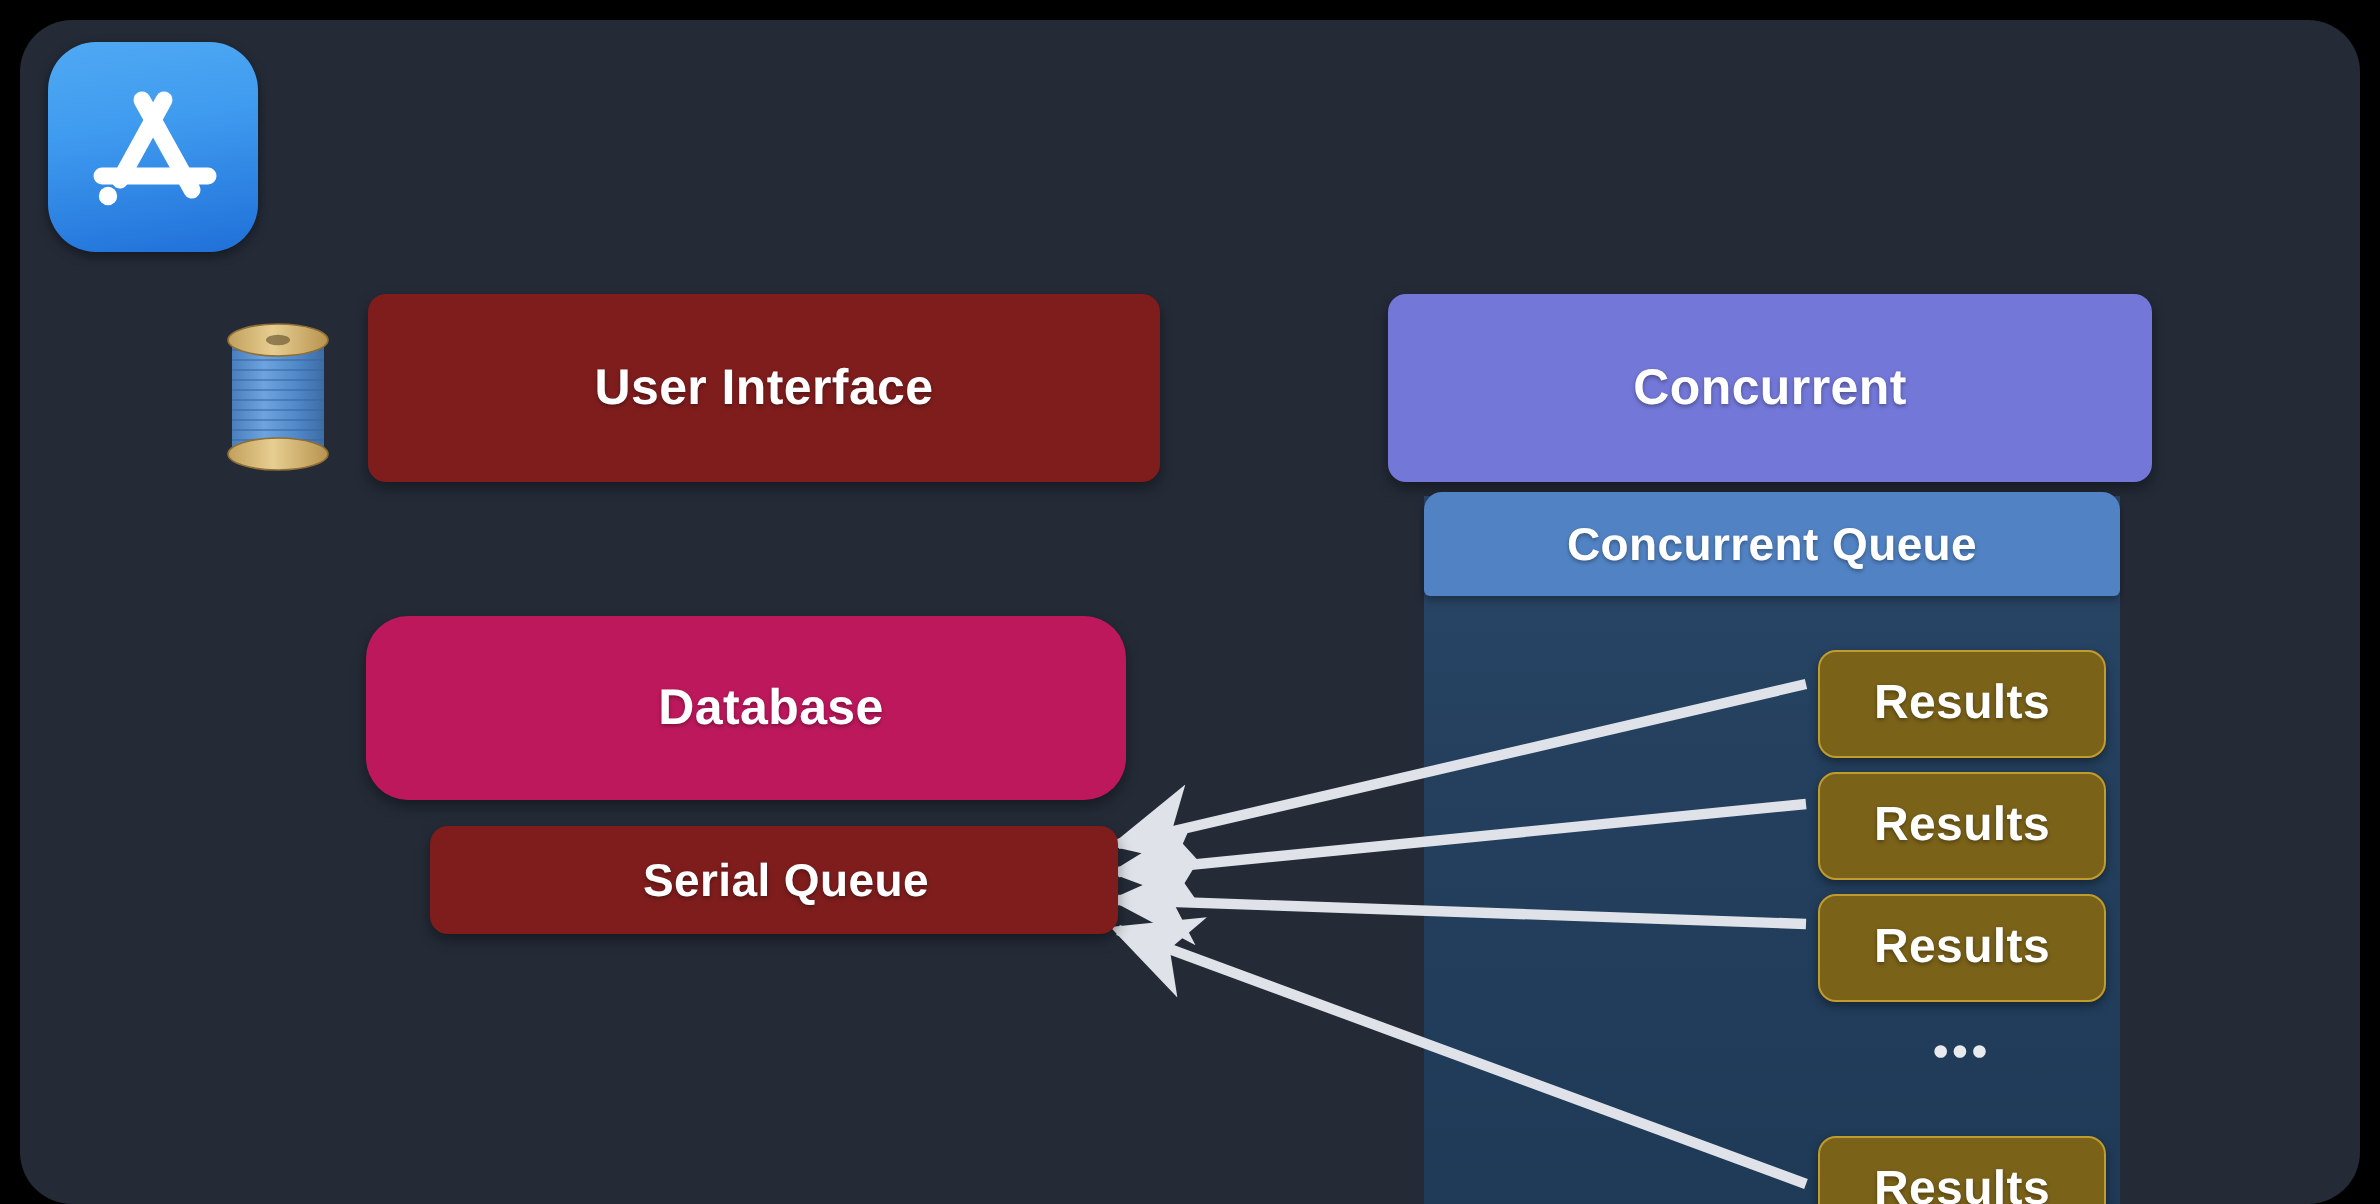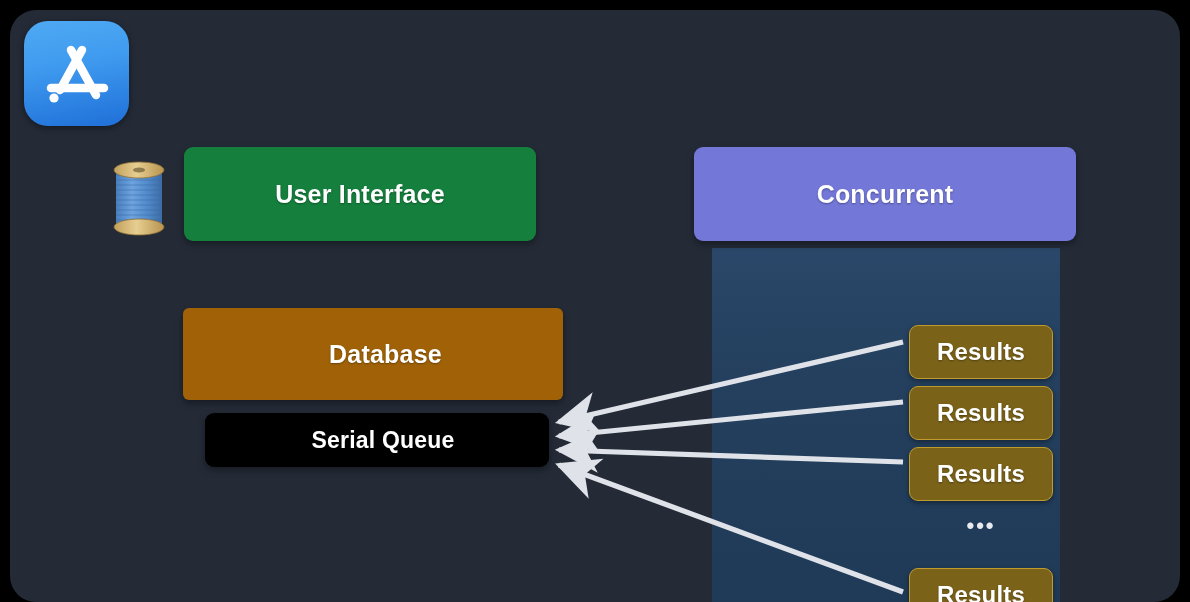--- a/index.html
+++ b/index.html
@@ -54,41 +54,41 @@
     justify-content: center;
     color: #ffffff;
     font-weight: bold;
     letter-spacing: .2px;
     text-shadow: 0 1px 2px rgba(0,0,0,.35);
     box-sizing: border-box;
   }
 
   #ui-box {
     left: 174px; top: 137px;
-    width: 352px; height: 94px;
-    background: #15803d;
+    width: 396px; height: 94px;
+    background: #7f1d1d;
     border-radius: 9px;
     font-size: 25px;
     box-shadow: 0 3px 7px rgba(0,0,0,.40);
   }
 
   #db-box {
     left: 173px; top: 298px;
     width: 380px; height: 92px;
-    background: #a16207;
-    border-radius: 6px;
+    background: #be185d;
+    border-radius: 21px;
     font-size: 25px;
     box-shadow: 0 3px 7px rgba(0,0,0,.40);
     padding-left: 25px;
   }
 
   #serial-queue-box {
-    left: 195px; top: 403px;
+    left: 205px; top: 403px;
     width: 344px; height: 54px;
-    background: #000000;
+    background: #7f1d1d;
     border-radius: 9px;
     font-size: 23px;
     box-shadow: 0 3px 7px rgba(0,0,0,.40);
     padding-left: 12px;
   }
 
   #networking-box {
     left: 684px; top: 137px;
     width: 382px; height: 94px;
     background: #7377d8;
@@ -220,20 +220,23 @@
   </div>
 
   <div id="concurrent-panel">
     <div id="concurrent-panel-fill"></div>
   </div>
 
   <div class="box" id="networking-box">
     <span>Concurrent</span>
   </div>
 
+  <div class="box" id="concurrent-queue-box">
+    <span>Concurrent Queue</span>
+  </div>
 
   <svg id="arrows" viewBox="0 0 1170 592">
     <defs>
       <marker id="ah" markerWidth="9" markerHeight="9" refX="7.6" refY="4.5" orient="auto" markerUnits="strokeWidth">
         <path d="M0,0.4 L8.4,4.5 L0,8.6 L2.3,4.5 Z" fill="#dfe3e9"></path>
       </marker>
     </defs>
     <g stroke="#dfe3e9" stroke-width="5.2" fill="none" marker-end="url(#ah)" stroke-linecap="butt">
       <line x1="893" y1="332" x2="549" y2="412"></line>
       <line x1="893" y1="392" x2="549" y2="426"></line>

